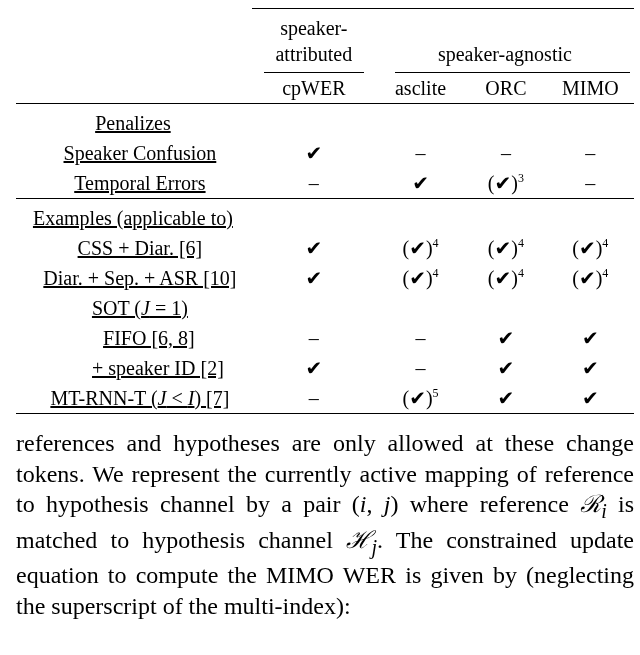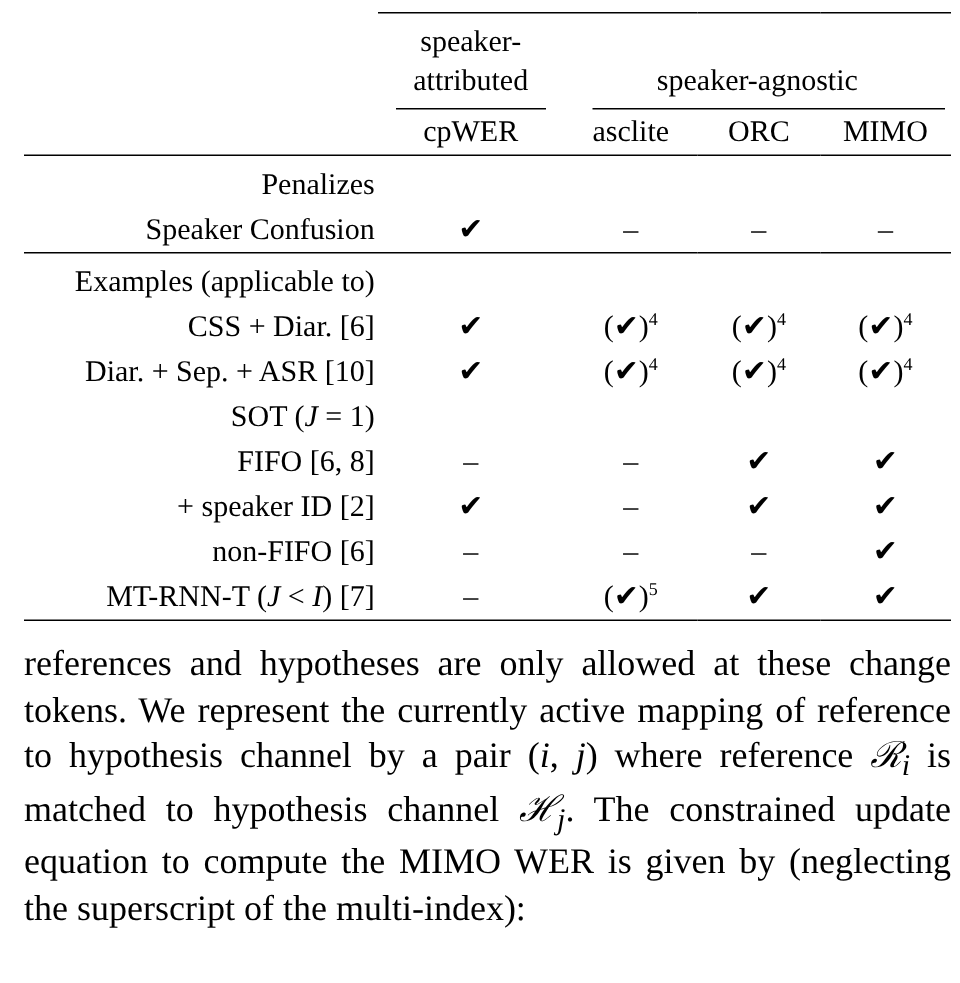--- a/index.html
+++ b/index.html
@@ -18,22 +18,23 @@
   table {
     border-collapse: collapse;
     width: 100%;
     margin-bottom: 10px;
   }
   td, th {
     padding: 2px 2px;
     vertical-align: bottom;
   }
   .col-label {
-    text-align: right;
+    text-align: center;
     padding-left: 0;
+    text-decoration: underline;
   }
   .center {
     text-align: center;
   }
   .indent1 { padding-left: 14px; }
   .indent2 { padding-left: 32px; }
   .indent3 { padding-left: 50px; }
   .check { font-size: 20px; }
   .sup { font-size: 12px; vertical-align: super; }
   .group-rule {
@@ -121,20 +122,29 @@
 
   <tr>
     <td class="col-label indent1">Speaker Confusion</td>
     <td class="center check">✔</td>
     <td class="center">–</td>
     <td class="center">–</td>
     <td class="center">–</td>
   </tr>
 
 
+  <tr>
+    <td class="col-label indent1">Temporal Errors</td>
+    <td class="center">–</td>
+    <td class="center check">✔</td>
+    <td class="center">
+      <span>(✔)</span><span class="sup">3</span>
+    </td>
+    <td class="center">–</td>
+  </tr>
 
   <tr class="thin-hr">
           <td colspan="5"></td>
         </tr>
 
   <tr>
     <td class="col-label">Examples (applicable to)</td>
     <td></td>
           <td></td>
           <td></td>
@@ -189,27 +199,20 @@
   </tr>
 
   <tr>
     <td class="col-label indent3">+ speaker ID [2]</td>
     <td class="center check">✔</td>
     <td class="center">–</td>
     <td class="center check">✔</td>
     <td class="center check">✔</td>
   </tr>
 
-  <tr>
-    <td class="col-label indent2">non-FIFO [6]</td>
-    <td class="center">–</td>
-    <td class="center">–</td>
-    <td class="center">–</td>
-    <td class="center check">✔</td>
-  </tr>
 
   <tr>
     <td class="col-label indent1">
       MT-RNN-T (<span class="it">J</span> &lt; <span class="it">I</span>) [7]
     </td>
     <td class="center">–</td>
     <td class="center">
       <span>(✔)</span><span class="sup">5</span>
     </td>
     <td class="center check">✔</td>

